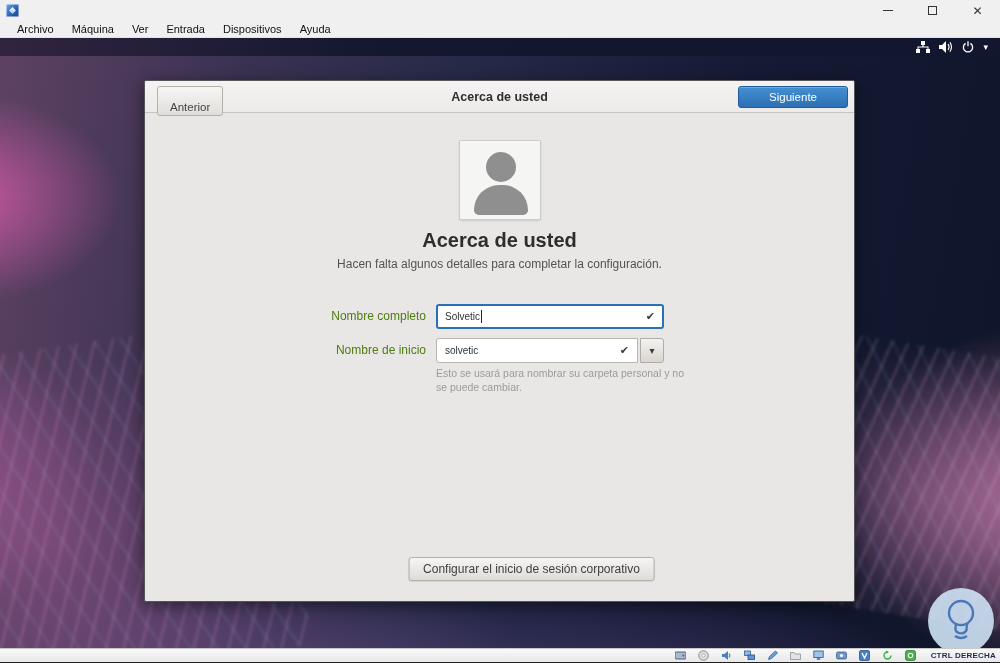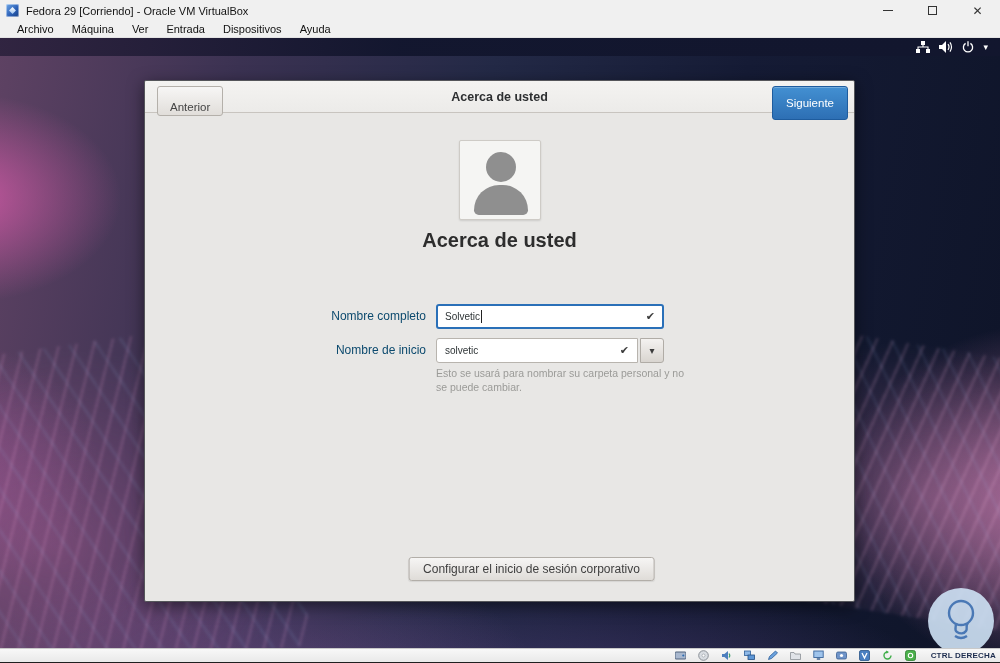--- a/index.html
+++ b/index.html
@@ -55,34 +55,34 @@
   
   .dialog { position:absolute; left:144px; top:42px; width:711px; height:522px; z-index:6;
     background:#e8e7e5; border:1px solid #55565a; border-radius:2px;
     box-shadow:0 4px 16px rgba(0,0,0,.5); }
   .dlg-header { position:relative; height:32px; background:linear-gradient(#f4f3f1,#ecebe9);
     border-bottom:1px solid #c8c4bf; border-radius:2px 2px 0 0; }
   .btn-back { position:absolute; left:12px; top:5px; height:22px; padding:14px 12px; font-size:11.5px; color:#454545;
     background:linear-gradient(#f7f6f5,#e1deda); border:1px solid #b4b0aa; border-radius:3px; }
   .dlg-title { position:absolute; left:0; right:0; top:0; height:32px; display:flex; align-items:center; justify-content:center;
     font-size:12.5px; font-weight:bold; color:#2d2f31; }
-  .btn-next { position:absolute; right:6px; top:5px; height:34px; padding:0 13px; font-size:11.5px; color:#ffffff;
+  .btn-next { position:absolute; right:6px; top:5px; height:22px; padding:0 30px; font-size:11.5px; color:#ffffff;
     background:linear-gradient(#4390d2,#2d6fb4); border:1px solid #1e5c9e; border-radius:3px;
     box-shadow:inset 0 1px 0 rgba(255,255,255,.25); }
 
   .avatar { position:absolute; left:314px; top:59px; width:82px; height:80px; background:#f5f5f3;
     border:1px solid #cecbc6; border-radius:2px; box-shadow:0 1px 2px rgba(0,0,0,.12); }
   .avatar-head { position:absolute; left:26px; top:11px; width:30px; height:30px; border-radius:50%; background:#8f8f8f; }
   .avatar-body { position:absolute; left:14px; top:44px; width:54px; height:30px; background:#8f8f8f; border-radius:26px 26px 5px 5px; }
 
   .heading { position:absolute; left:0; right:0; top:148px; text-align:center;
     font-size:20px; font-weight:bold; color:#2d2d2d; }
   .subtitle { position:absolute; left:0; right:0; top:176px; text-align:center; font-size:12px; color:#535353; }
 
-  .form-label { position:absolute; left:60px; width:221px; text-align:right; font-size:12px; color:#0c4a6e; }
+  .form-label { position:absolute; left:60px; width:221px; text-align:right; font-size:12px; color:#4d7c0f; }
   .lbl-fullname { top:228px; } .lbl-username { top:262px; }
 
   .input-fullname { position:absolute; left:291px; top:223px; width:228px; height:25px; background:#fff;
     border:2px solid #2a70b8; border-radius:3px; display:flex; align-items:center; padding:0 7px; }
   .input-text { font-size:10px; color:#2e3436; }
   .caret-bar { width:1px; height:13px; background:#222; margin-left:1px; }
   .check { margin-left:auto; font-size:11px; color:#3c3c3c; line-height:1; }
 
   .combo-username { position:absolute; left:291px; top:257px; width:202px; height:25px; background:#fff;
     border:1px solid #b8b4ae; border-radius:3px 0 0 3px; display:flex; align-items:center; padding:0 8px; }
@@ -107,21 +107,20 @@
   .sticon svg { display:block; }
   .hostkey { font-size:8px; font-weight:bold; color:#1c2c4e; letter-spacing:.2px; margin-left:3px; white-space:nowrap; }
 </style>
 </head>
 <body>
 
 <div class="app">
 
   <div class="titlebar">
     <div class="vb-logo"></div>
-    <div class="win-title">Fedora 29 [Corriendo] - Oracle VM VirtualBox</div>
     <div class="win-controls">
       <div class="win-btn">
           <span class="glyph-min"></span>
         </div>
       <div class="win-btn">
           <span class="glyph-max"></span>
         </div>
       <div class="win-btn">
           <span class="glyph-close">✕</span>
         </div>
@@ -167,20 +166,21 @@
         <div class="dlg-title">Acerca de usted</div>
         <button class="btn-next">Siguiente</button>
       </div>
 
       <div class="avatar">
         <div class="avatar-head"></div>
         <div class="avatar-body"></div>
       </div>
 
       <div class="heading">Acerca de usted</div>
+      <div class="subtitle">Hacen falta algunos detalles para completar la configuración.</div>
 
       <div class="form-label lbl-fullname">Nombre completo</div>
       <div class="input-fullname">
         <span class="input-text">Solvetic</span>
         <span class="caret-bar"></span>
         <span class="check">✔</span>
       </div>
 
       <div class="form-label lbl-username">Nombre de inicio</div>
       <div class="combo-username">

